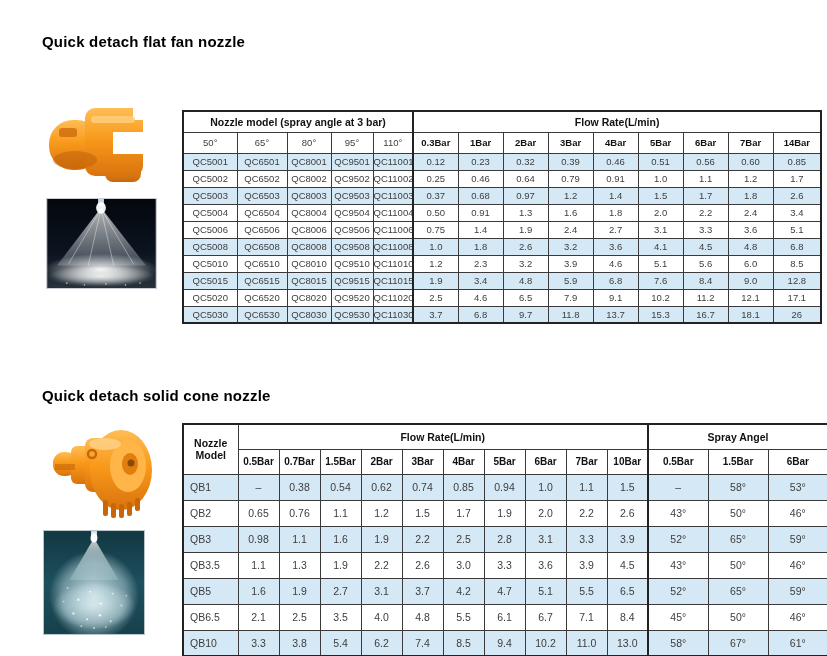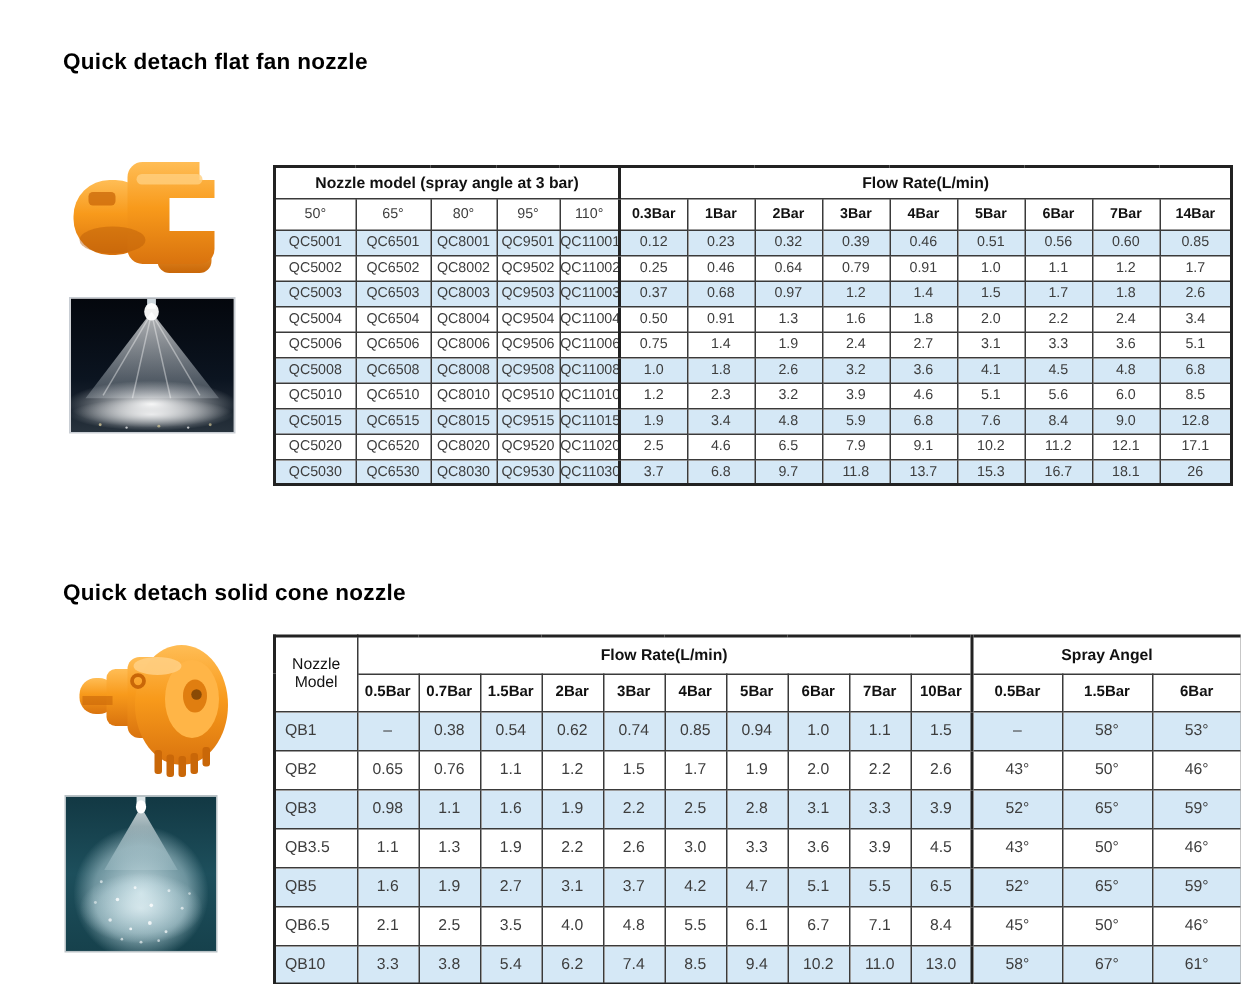--- a/index.html
+++ b/index.html
@@ -18,21 +18,21 @@
   #flat-fan-nozzle-photo { left:45px; top:98px; }
   #flat-fan-spray-photo  { left:46px; top:198px; border:1px solid #c9ced4; }
   #cone-nozzle-photo     { left:47px; top:424px; }
   #cone-spray-photo      { left:43px; top:530px; border:1px solid #b9c2c6; }
 
   table { border-collapse:collapse; table-layout:fixed; position:absolute;
           border:2px solid #222; background:#fff; }
   th, td { border:1px solid #3a3a3a; text-align:center; overflow:hidden;
            white-space:nowrap; }
   th.group  { font-weight:bold; color:#111; }
-  th.corner { font-weight:normal; color:#111; }
+  th.corner { font-weight:bold; color:#111; }
   td { color:#3d3d3d; font-weight:normal; }
   tr.alt td { background:#d5e8f6; }
   .gsep { border-left:2px solid #222; }
 
   #flat-fan-table { left:182px; top:70px; width:638px; font-size:9.5px;margin-top:40px; }
   #flat-fan-table thead tr { height:21px; }
   #flat-fan-table tbody tr { height:17px;padding-left:40px; }
   #flat-fan-table th.group { font-size:10.5px; }
   #flat-fan-table th.colh  { font-weight:bold; font-size:9.5px; color:#111; }
   #flat-fan-table th.colh.plain { font-weight:normal; color:#3d3d3d; }

